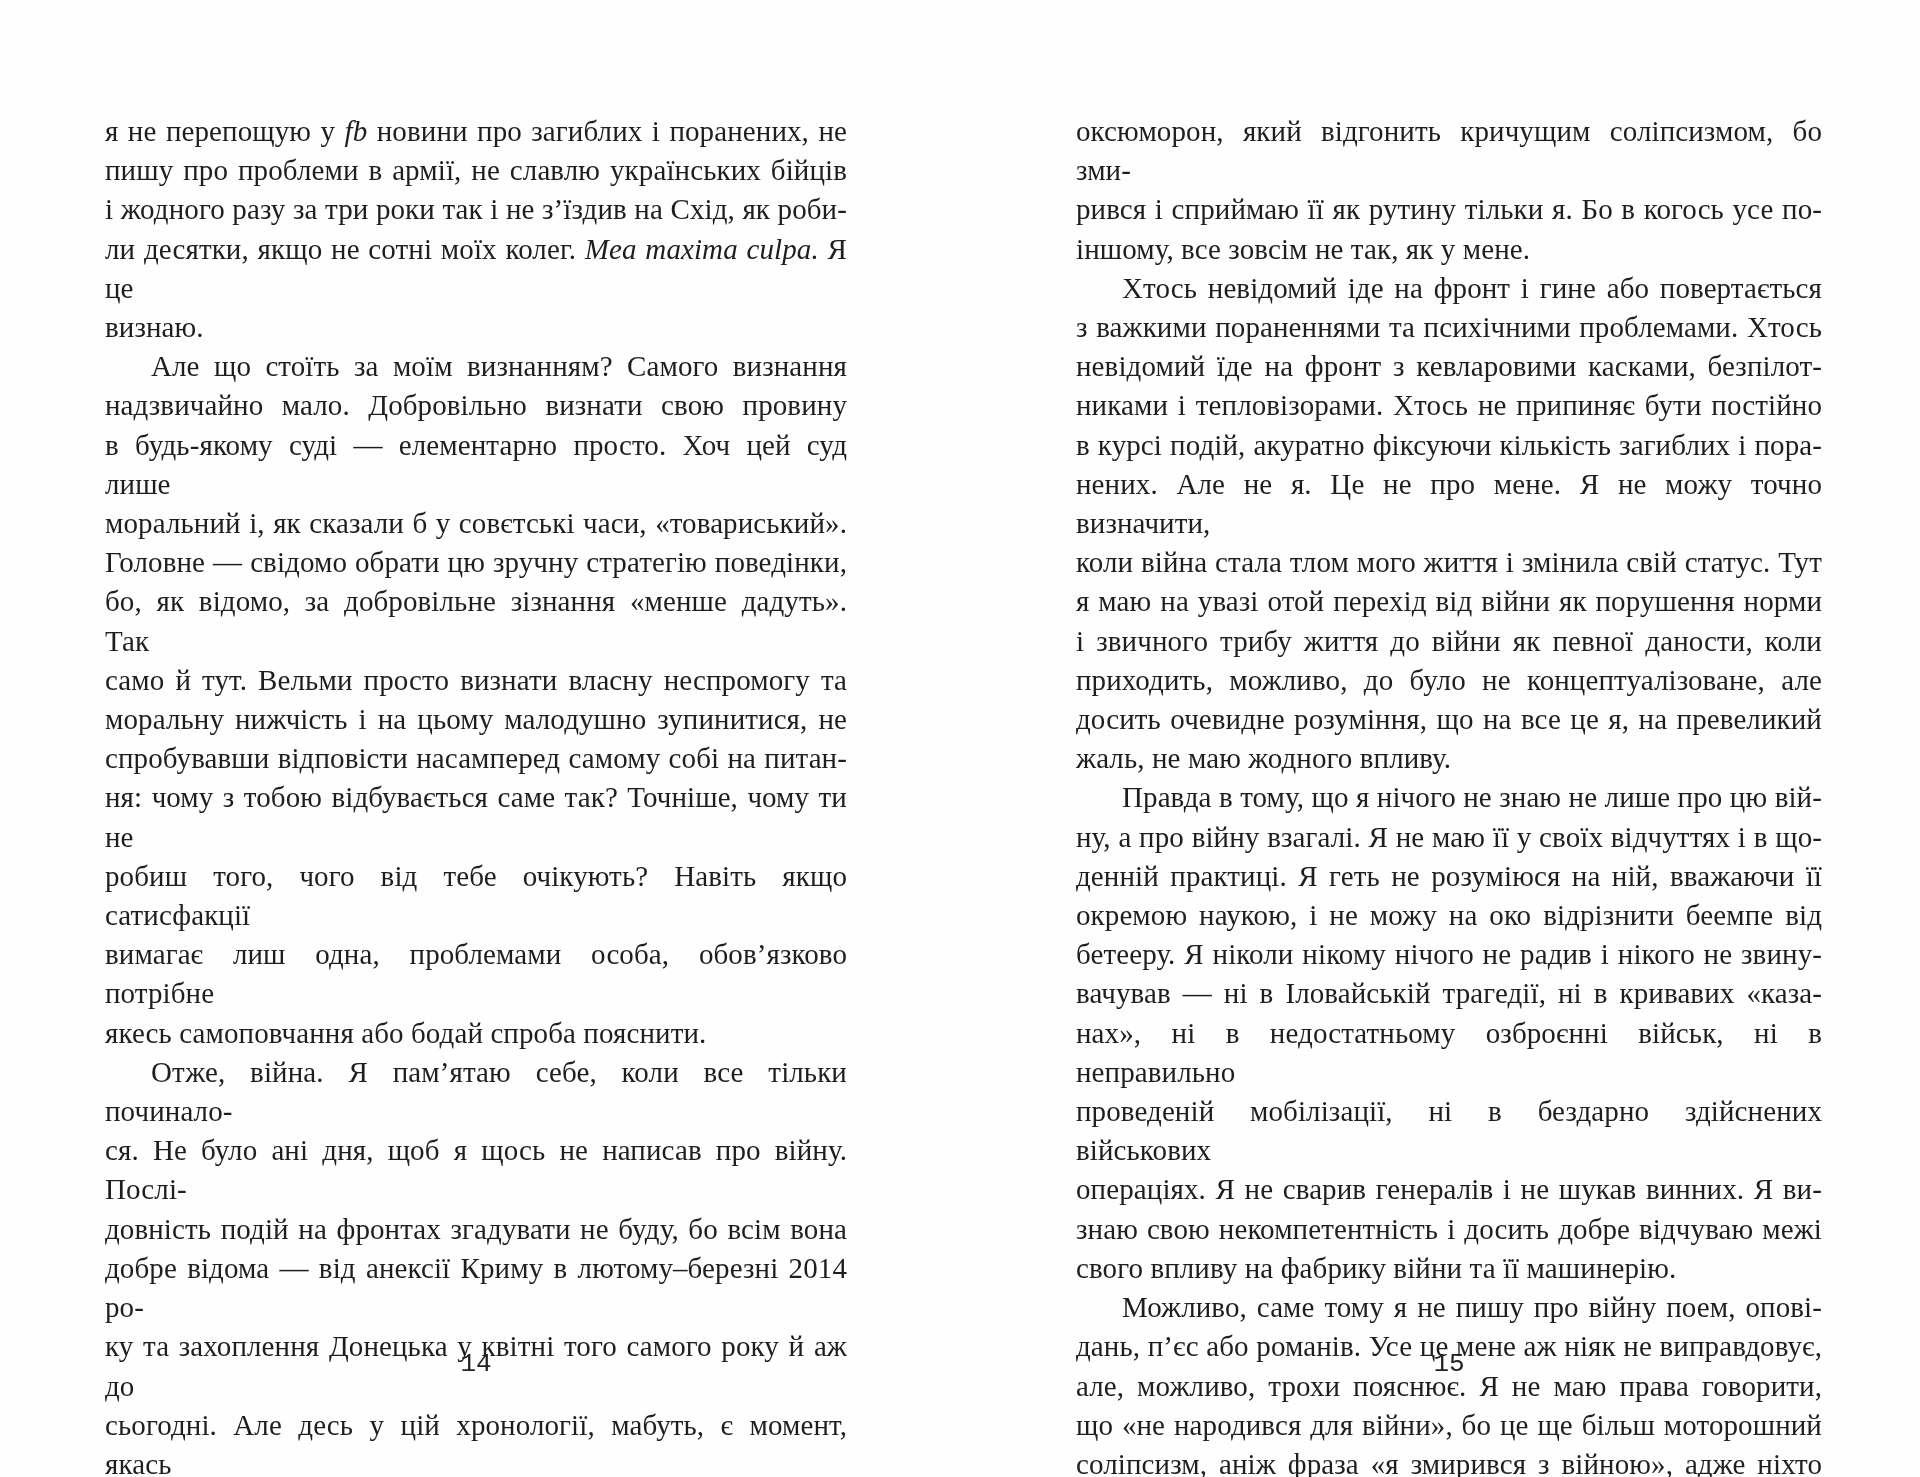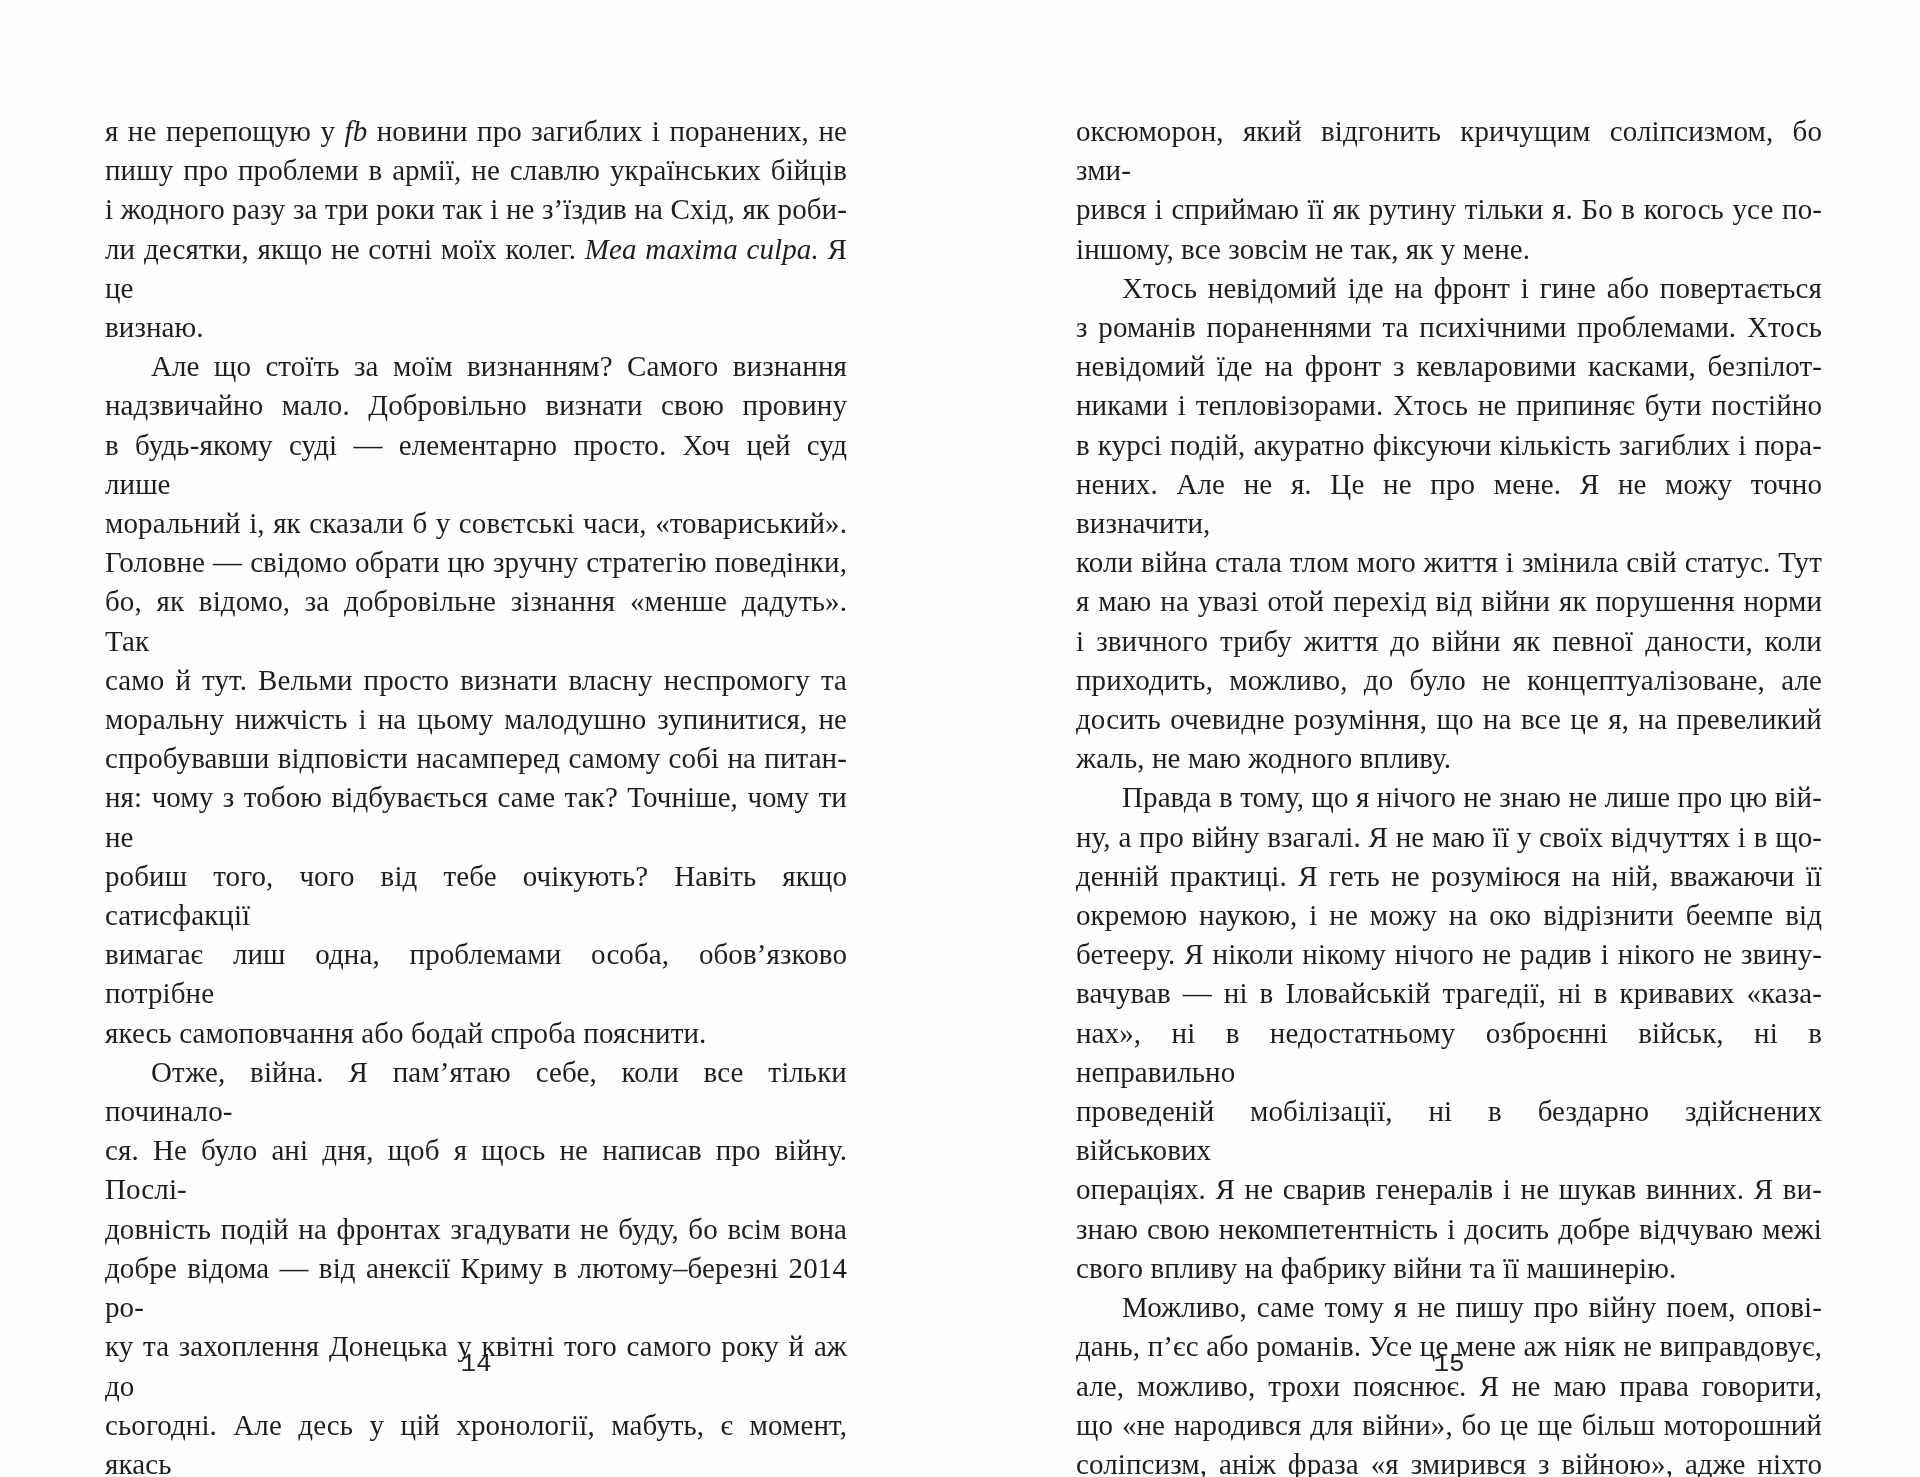--- a/index.html
+++ b/index.html
@@ -108,21 +108,21 @@
 
   <div class="page right">
     <div class="text-block">
         <div class="para">
           <div class="line"><span>оксюморон, який відгонить кричущим соліпсизмом, бо зми-</span></div>
           <div class="line"><span>рився і сприймаю її як рутину тільки я. Бо в когось усе по-</span></div>
           <div class="line last"><span>іншому, все зовсім не так, як у мене.</span></div>
         </div>
         <div class="para">
           <div class="line first-indent"><span>Хтось невідомий іде на фронт і гине або повертається</span></div>
-          <div class="line"><span>з романів пораненнями та психічними проблемами. Хтось</span></div>
+          <div class="line"><span>з важкими пораненнями та психічними проблемами. Хтось</span></div>
           <div class="line"><span>невідомий їде на фронт з кевларовими касками, безпілот-</span></div>
           <div class="line"><span>никами і тепловізорами. Хтось не припиняє бути постійно</span></div>
           <div class="line"><span>в курсі подій, акуратно фіксуючи кількість загиблих і пора-</span></div>
           <div class="line"><span>нених. Але не я. Це не про мене. Я не можу точно визначити,</span></div>
           <div class="line"><span>коли війна стала тлом мого життя і змінила свій статус. Тут</span></div>
           <div class="line"><span>я маю на увазі отой перехід від війни як порушення норми</span></div>
           <div class="line"><span>і звичного трибу життя до війни як певної даности, коли</span></div>
           <div class="line"><span>приходить, можливо, до було не концептуалізоване, але</span></div>
           <div class="line"><span>досить очевидне розуміння, що на все це я, на превеликий</span></div>
           <div class="line last"><span>жаль, не маю жодного впливу.</span></div>

